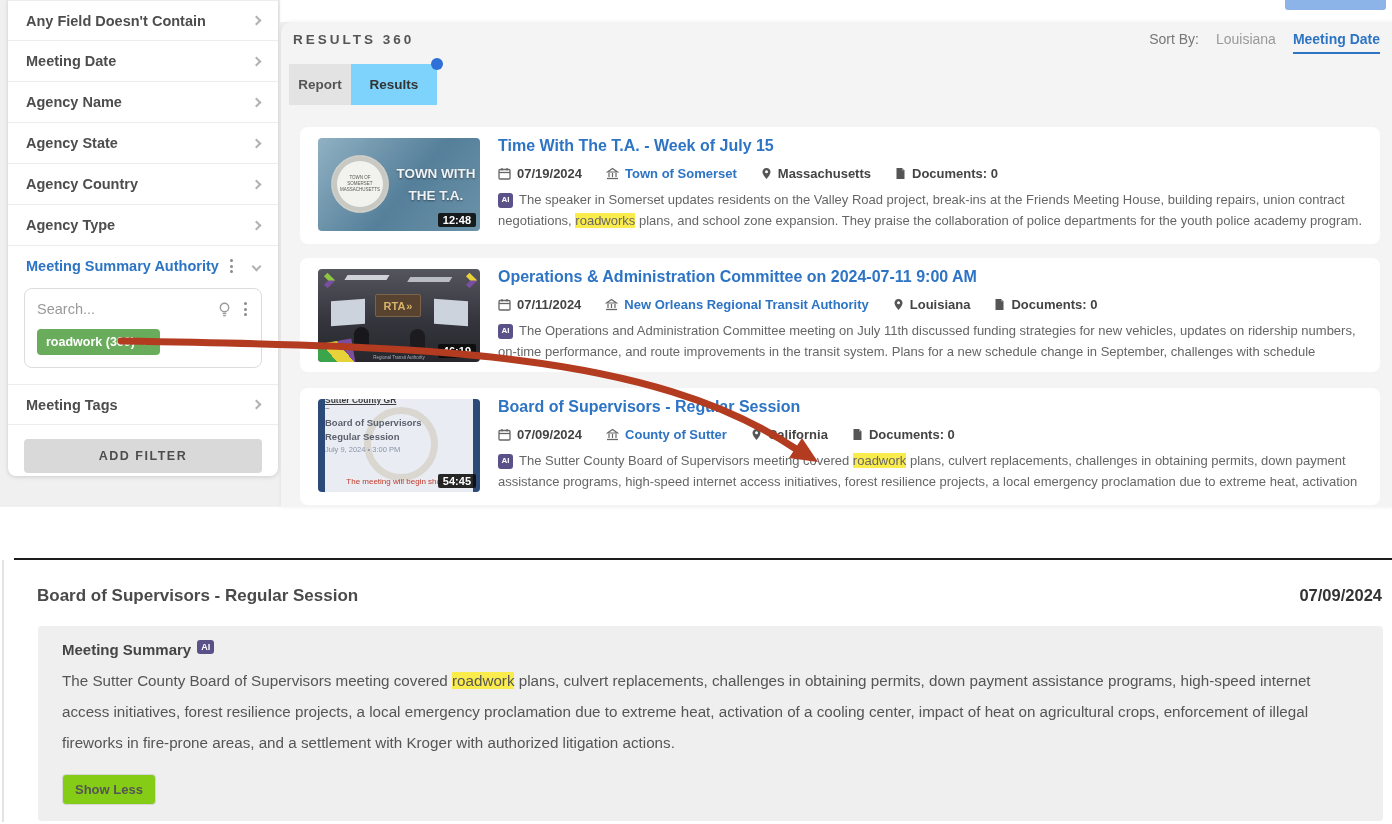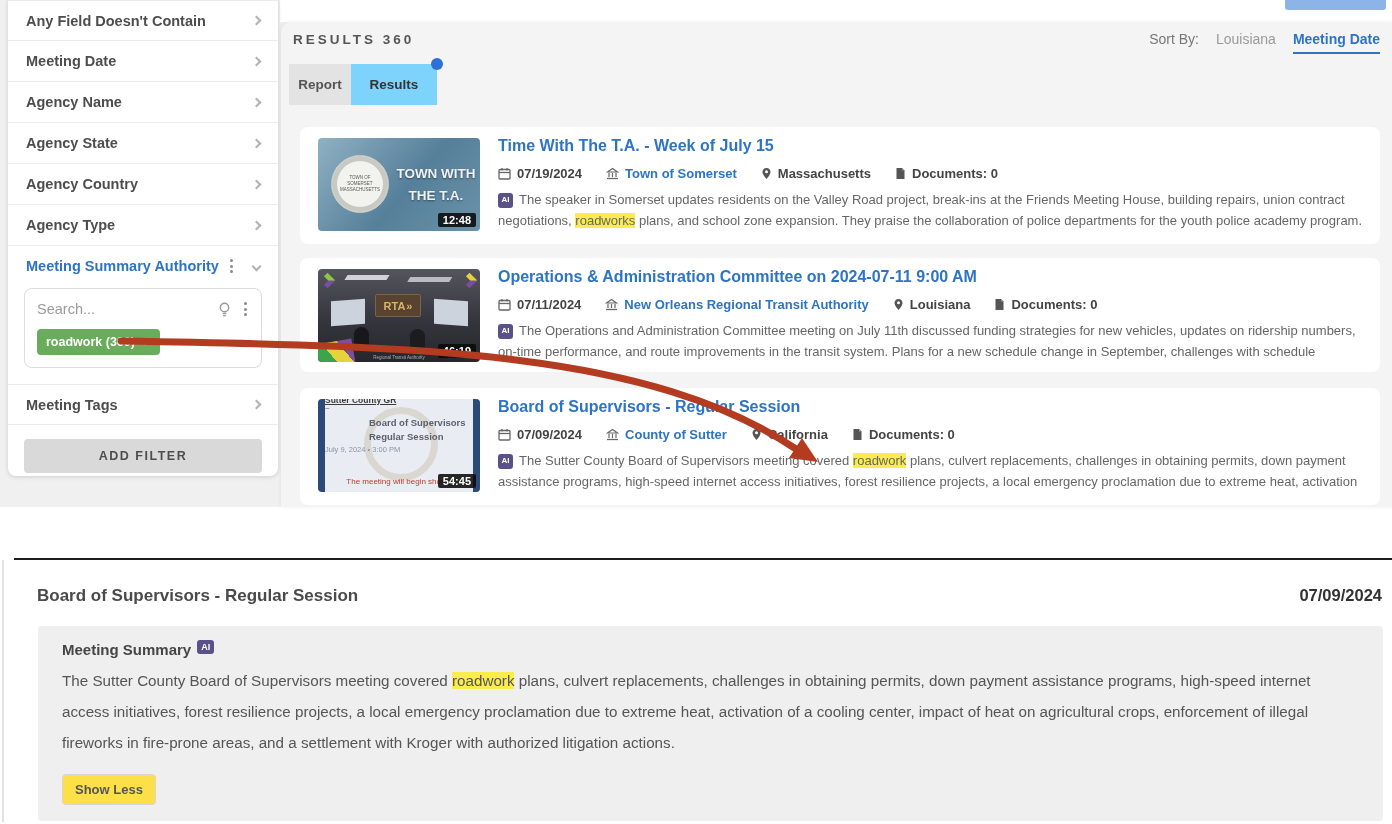--- a/index.html
+++ b/index.html
@@ -109,40 +109,40 @@
             font-size:4.5px; color:#a9aebb; }
   
   .t3 { background:#e9edf3; }
   .t3-bar { position:absolute; top:0; bottom:0; width:7px; background:#2b4a78; }
   .t3-bar.l { left:0; } .t3-bar.r { right:0; }
   .t3-seal { position:absolute; left:46px; top:8px; width:74px; height:74px; border-radius:50%;
              border:7px solid rgba(175,158,118,.28); }
   .t3-col { position:absolute; left:7px; right:7px; top:-4px; }
   .t3-l1 { font-size:8.5px; font-weight:700; color:#3c3c3c; text-decoration:underline; }
   .t3-sq { font-size:8px; color:#555; line-height:1.1; }
-  .t3-l2, .t3-l3 { font-size:9.5px; font-weight:700; color:#5a5f6b; margin-top:3px;padding-left:44px; }
+  .t3-l2, .t3-l3 { font-size:9.5px; font-weight:700; color:#5a5f6b; margin-top:3px; }
   .t3-l4 { font-size:7.5px; color:#8a93a8; margin-top:3px; }
   .t3-l5 { position:absolute; left:7px; right:7px; bottom:6px; text-align:center;
            font-size:8px; color:#c0392b; }
 
   
   .arrow-overlay { position:absolute; left:0; top:0; pointer-events:none; z-index:50; }
 
   
   .bottom { position:absolute; left:0; top:507px; width:1392px; }
   .left-edge { position:absolute; left:2px; top:53px; width:2px; height:262px; background:#e3e3e3; }
   .divider { margin:51px 0 0 14px; height:2px; background:#1c1c1c; }
   .d-head { display:flex; justify-content:space-between; align-items:baseline; padding:26px 10px 0 37px; }
   .d-title { font-size:17px; font-weight:700; color:#4a4a4a; }
   .d-date  { font-size:16.5px; font-weight:700; color:#333; }
   .d-panel { margin:20px 9px 0 38px; background:#efefef; border-radius:4px; padding:14px 24px 16px; }
   .d-label { font-size:15px; font-weight:700; color:#454545; }
   .ai-badge.lg { font-size:9px; padding:2px 4px; vertical-align:5px; margin-left:6px; margin-right:0; }
   .d-text { margin-top:6px; font-size:15.2px; color:#555; line-height:2.05; }
-  .show-less { margin-top:16px; background:#fde047; border:1px solid #d6d6d6; border-radius:4px;
+  .show-less { margin-top:16px; background:#84cc16; border:1px solid #d6d6d6; border-radius:4px;
                padding:7px 12px; font-size:13px; font-weight:700; color:#555; cursor:pointer;
                font-family:inherit; }
 
   svg.micon { display:block; }
 </style>
 </head>
 <body>
 
 <div class="canvas">
   <div class="white-strip"></div>

